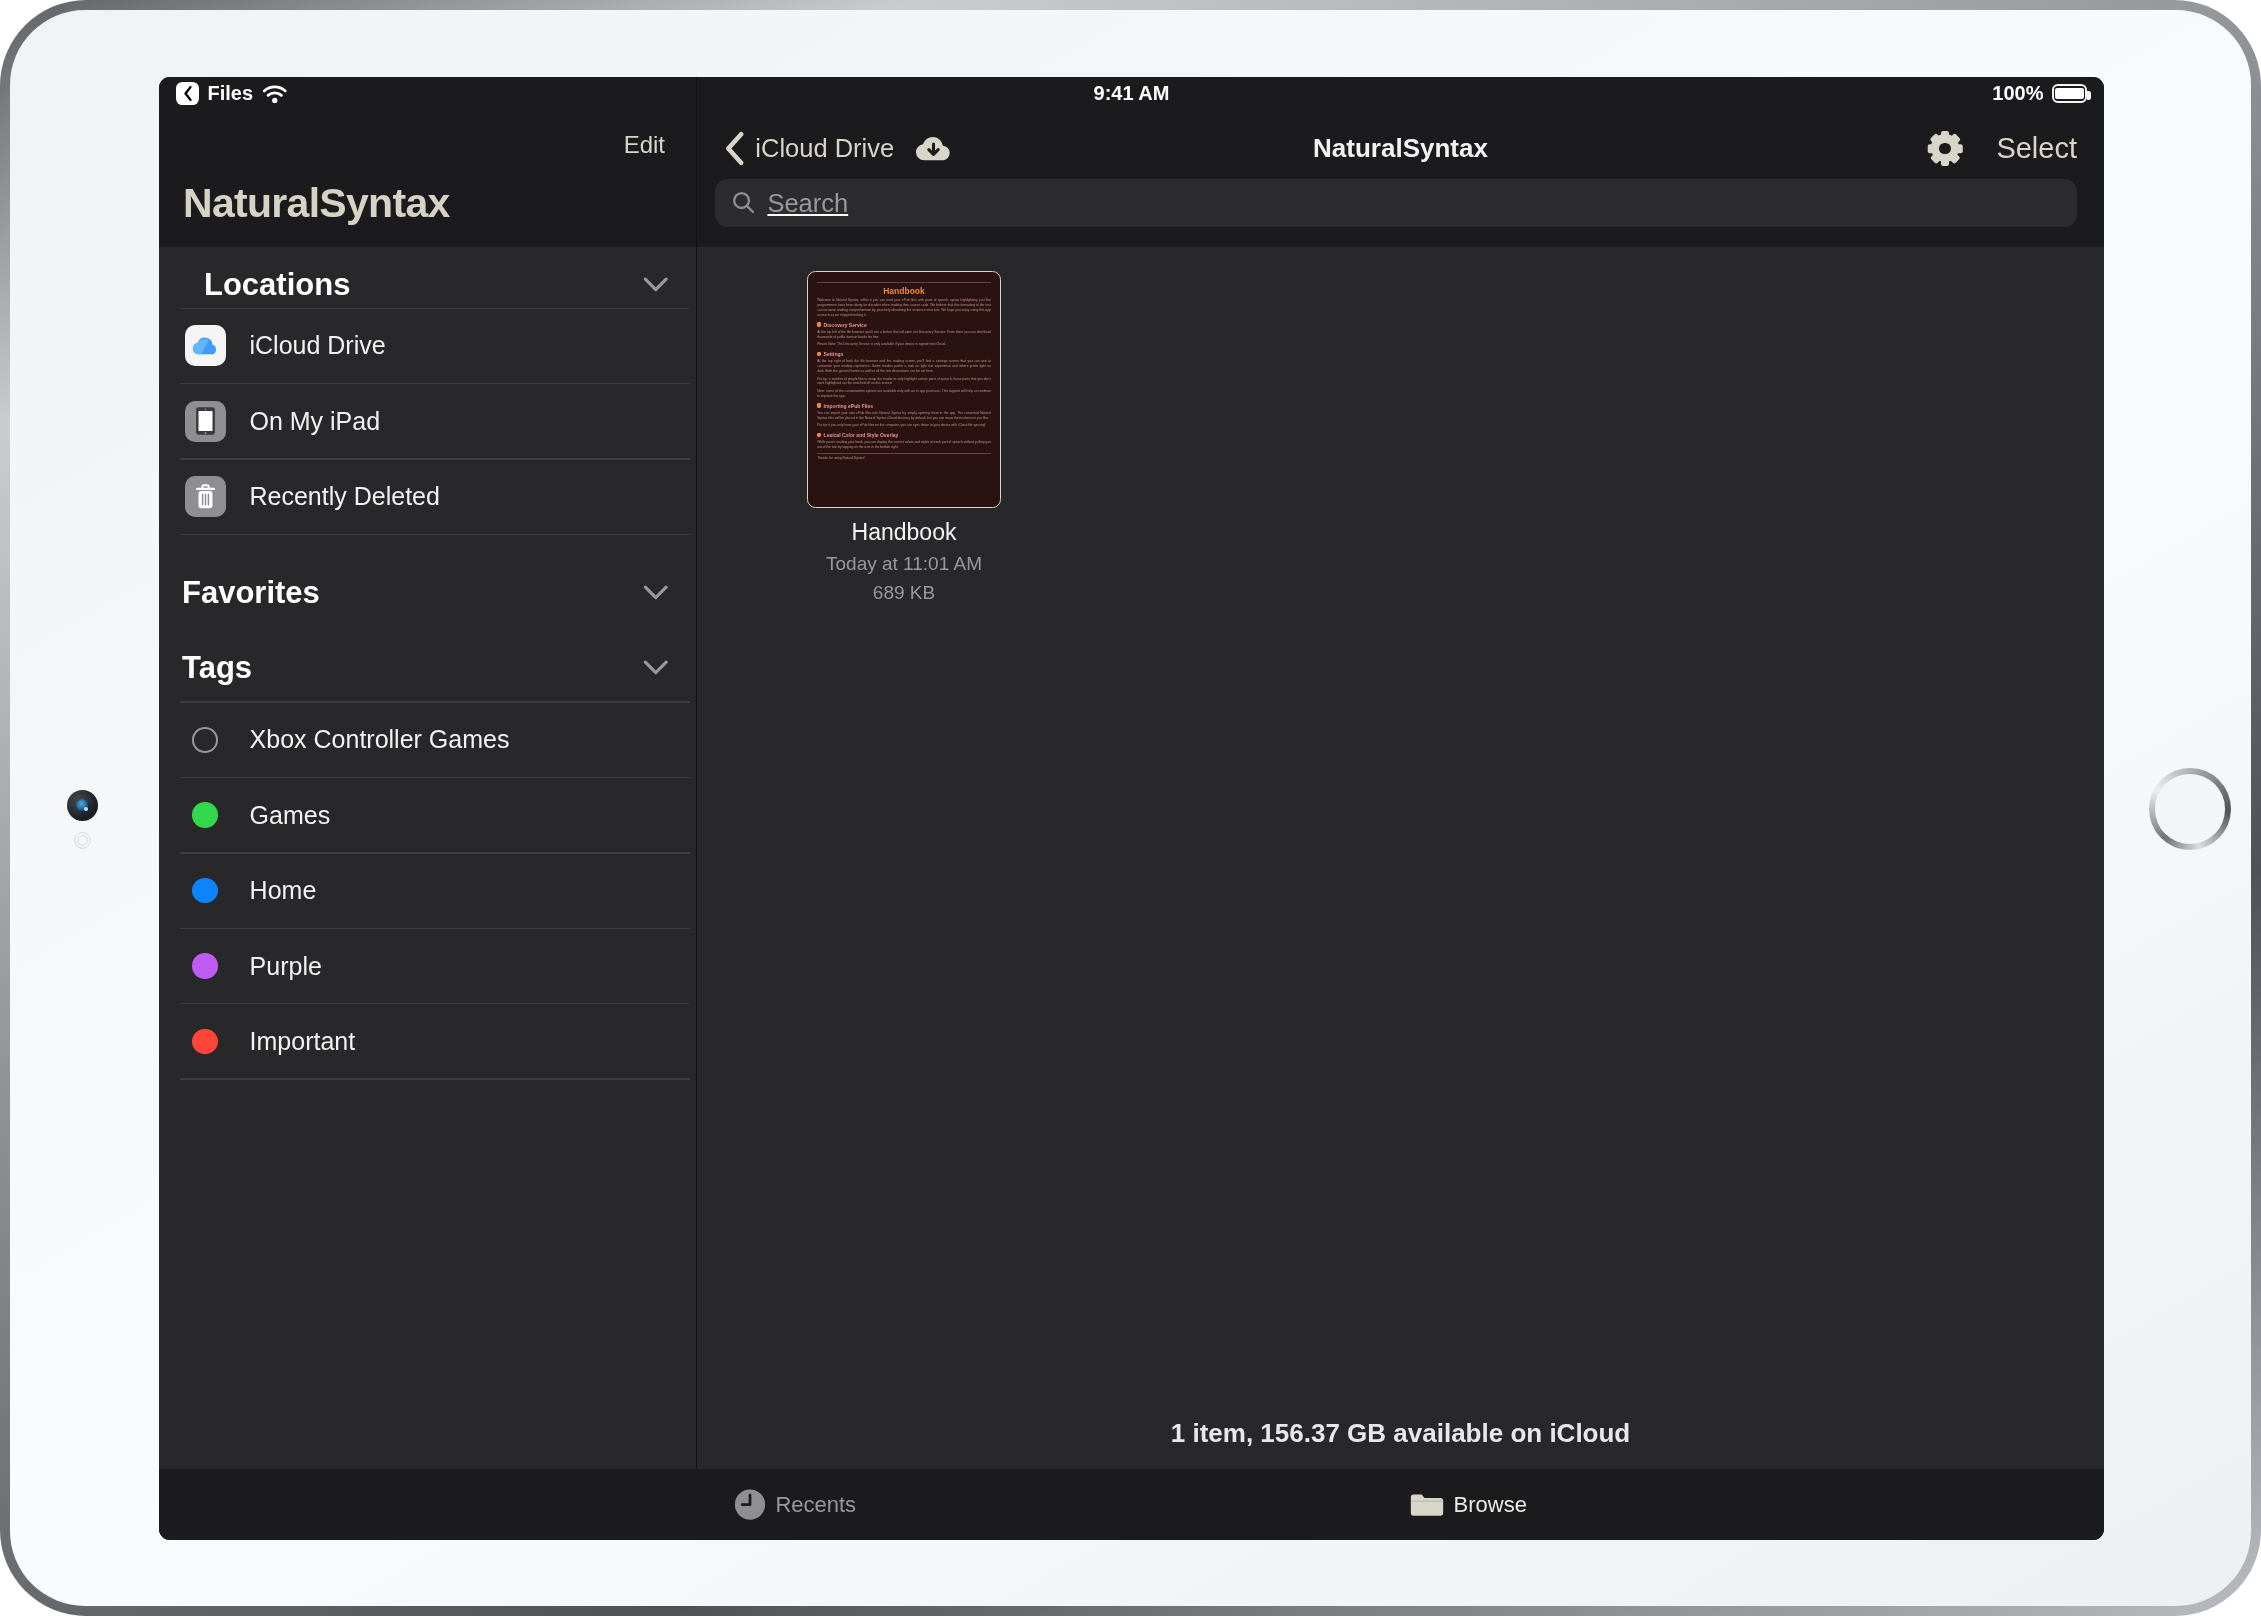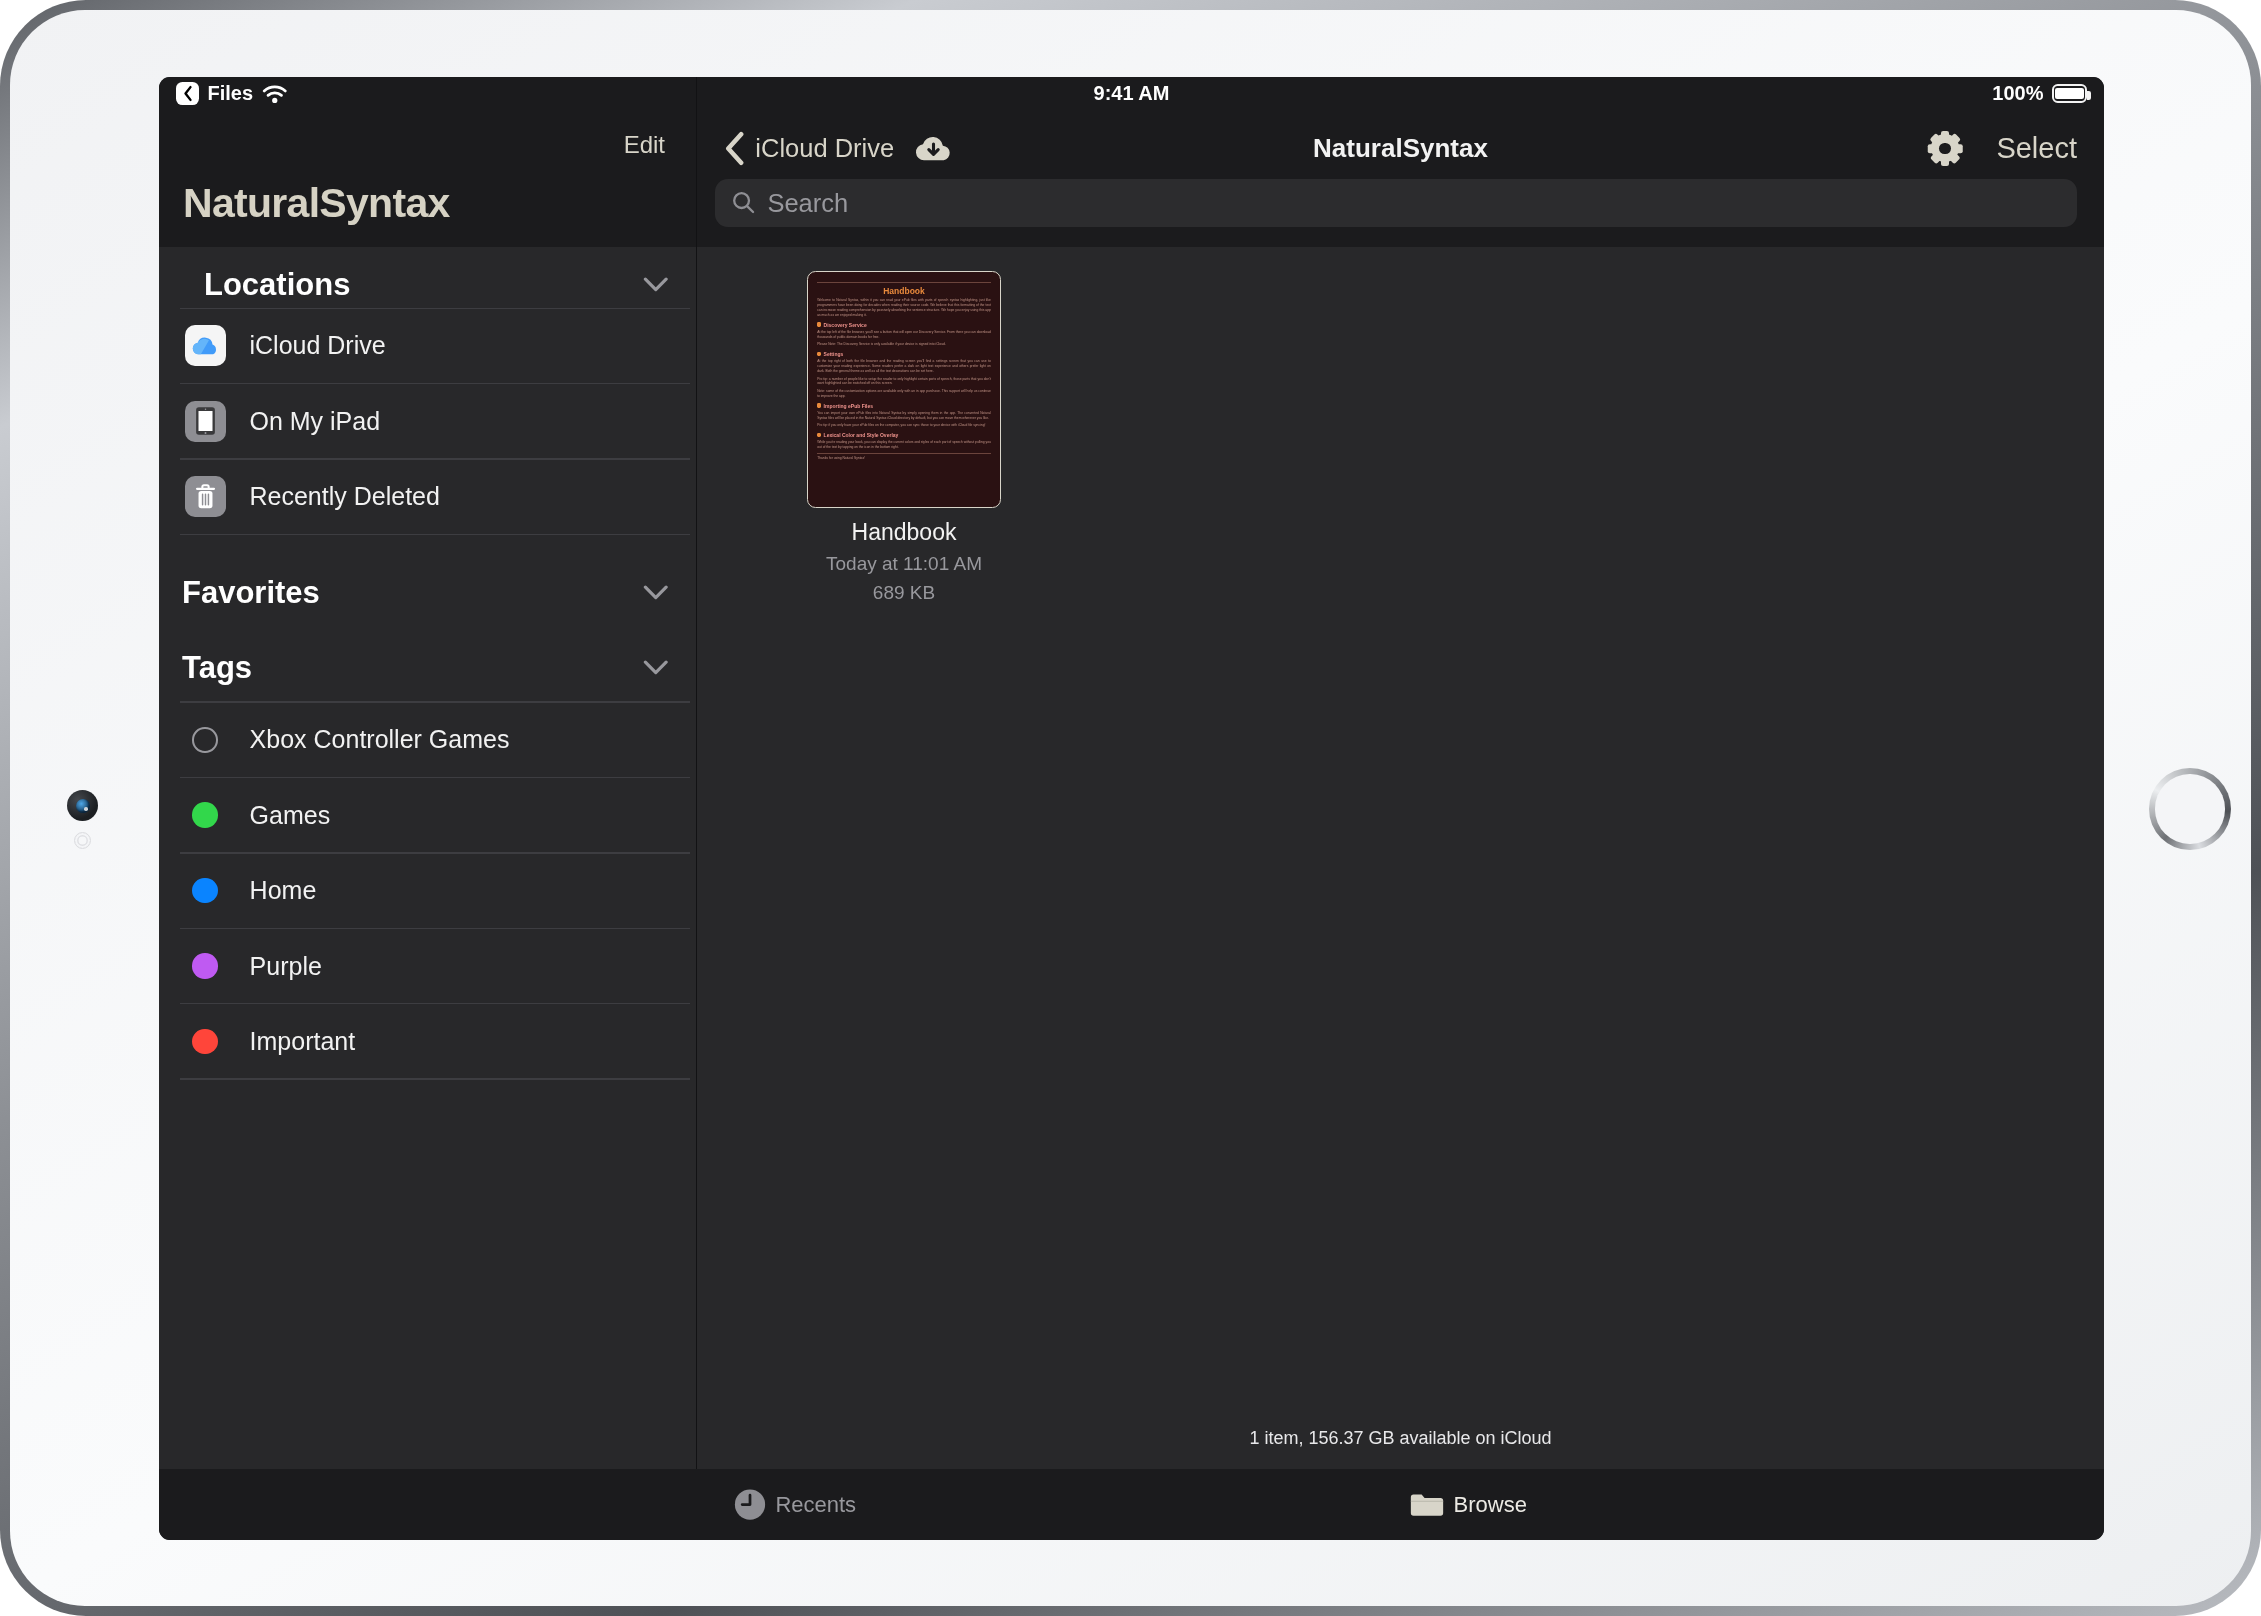--- a/index.html
+++ b/index.html
@@ -62,21 +62,21 @@
 
   
   .gear { position:relative; width:35px; height:35px; cursor:pointer; }
   .gear .tooth { position:absolute; left:13.5px; top:0; width:8.5px; height:35px; background:#d8d5c9; border-radius:2.1px; }
   .gear .t2{ transform:rotate(45deg);} .gear .t3{ transform:rotate(90deg);} .gear .t4{ transform:rotate(135deg);}
   .gear::before { content:""; position:absolute; left:3.5px; top:3.5px; width:28px; height:28px; border-radius:50%; background:#d8d5c9; }
   .gear::after { content:""; position:absolute; left:12px; top:12px; width:11.3px; height:11.3px; border-radius:50%; background:#1b1b1d; }
 
   
   .search { position:absolute; left:556px; right:27px; top:102px; height:48px; border-radius:12.8px;
-    background:#2c2c2e; display:flex; align-items:center; gap:11.3px; padding:0 15.6px; }
+    background:#2c2c2e; display:flex; align-items:center; gap:11.3px; padding:0 15.6px;text-decoration:underline; }
   .search input { flex:1; background:transparent; border:none; outline:none;
     font-size:25.5px; color:#ddd; font-family:inherit; }
   .search input::placeholder { color:#98989d; }
 
   
   .sidebar { position:absolute; left:0; top:170px; width:537px; bottom:71px; background:#28282a; overflow:hidden; }
   .vdivider { position:absolute; left:537px; top:0; bottom:71px; width:1.4px; background:#121214; }
   .sec-head { display:flex; align-items:center; justify-content:space-between;
     padding:0 28px 0 23px; height:45px; cursor:pointer; }
   .sec-head h2 { font-size:31px; font-weight:700; color:#fff; }
@@ -99,21 +99,21 @@
   .tn-rule { border-top:0.7px solid #6b443c; margin:2.8px 0 2.8px; }
   .tn-title { text-align:center; font-size:8.5px; font-weight:700; color:#e98a3c; margin:1.4px 0 2.8px; }
   .tn-p { font-size:3.3px; line-height:1.5; color:#c09386; margin-bottom:2.8px; text-align:justify; }
   .tn-h { font-size:5px; font-weight:700; color:#ee938d; margin:3.5px 0 2.1px; display:flex; align-items:center; gap:2.1px; }
   .tn-ico { width:4.3px; height:4.3px; border-radius:1.4px; background:#e98a3c; display:inline-block; flex:0 0 auto; }
   .tn-foot { font-size:3.3px; color:#c09386; margin-top:2.8px; }
   .file-name { margin-top:11.3px; text-align:center; font-size:23px; color:#f2f2f2; }
   .file-meta { margin-top:5.7px; text-align:center; font-size:19px; color:#98989d; line-height:1.25; }
 
   .main-footer { position:absolute; left:0; right:0; bottom:20px; text-align:center;
-    font-size:18px; font-weight:400; color:#e8e8ea; }
+    font-size:26px; font-weight:700; color:#e8e8ea; }
 
   
   .tabbar { position:absolute; left:0; right:0; bottom:0; height:71px; background:#1b1b1d; }
   .tabbar-inner { position:absolute; left:50%; transform:translateX(-50%); width:1347px; height:100%; display:flex; }
   .tab { flex:1; display:flex; align-items:center; justify-content:center; gap:9px; cursor:pointer; }
   .tab-label-dim { font-size:22px; color:#98989d; }
   .tab-label-lit { font-size:22px; color:#eceae4; }
 </style>
 </head>
 <body>

